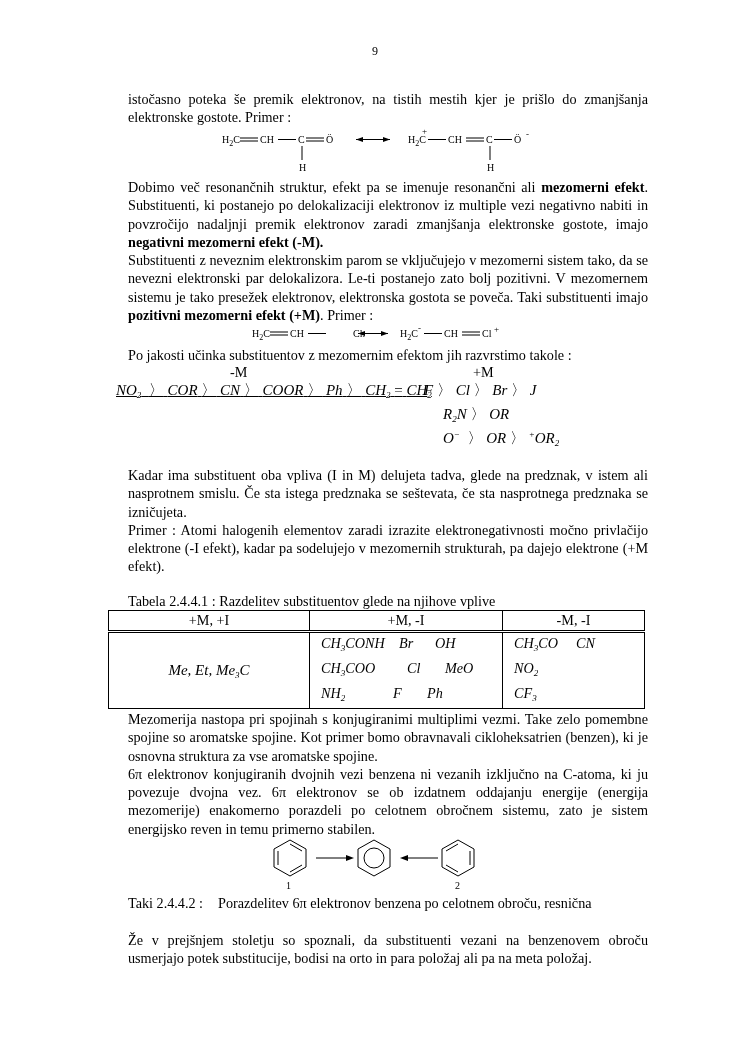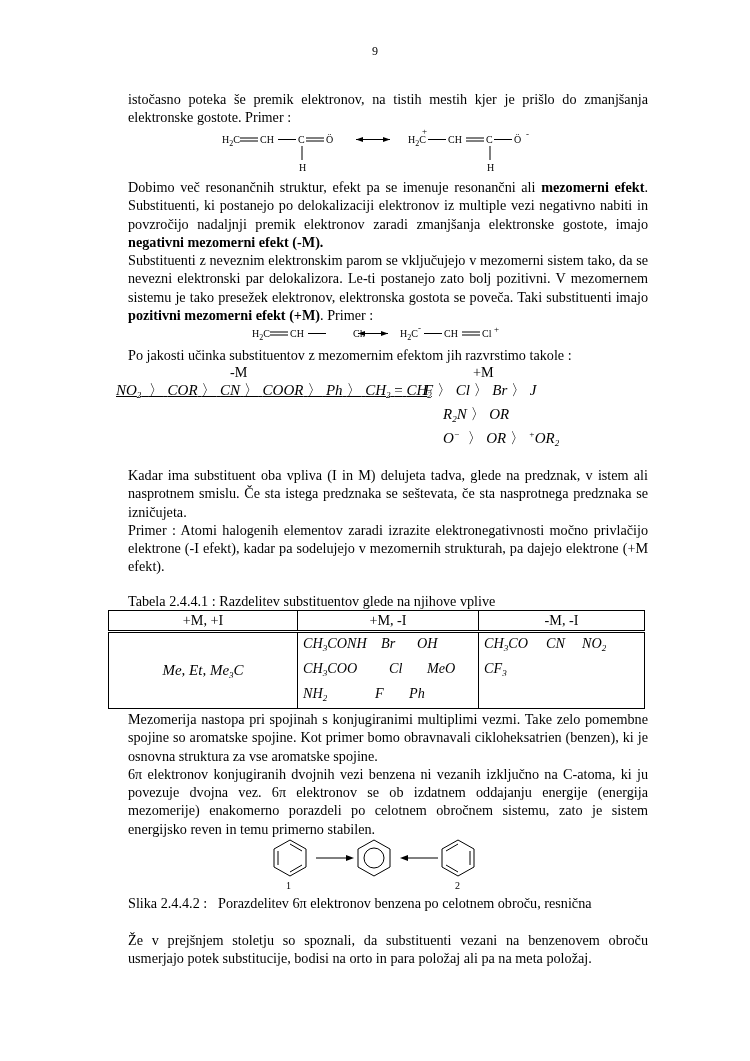--- a/index.html
+++ b/index.html
@@ -9,21 +9,21 @@
   .para { position:absolute; left:128px; width:520px; font-size:14.2px; line-height:18.3px; text-align:justify; }
   .para b { font-weight:bold; }
   .chem { position:absolute; font-size:10px; line-height:12px; white-space:nowrap; }
   .chem svg { position:absolute; left:0; top:0; overflow:visible; }
   .math { position:absolute; font-style:italic; font-size:15px; white-space:nowrap; }
   .math sub, .tbl sub { font-size:9px; vertical-align:-3px; }
   .math sup { font-size:9px; vertical-align:6px; }
   .up { font-style:normal; }
   .lbl { position:absolute; font-size:14.2px; }
   table.tbl { position:absolute; left:108px; top:610px; width:537px; border-collapse:collapse; font-size:14.2px; }
-  .tbl td, .tbl th { border:1.3px solid #000; padding:0 5px; }
+  .tbl td, .tbl th { border:1.3px solid #000; padding:0 11px; }
   .tbl th { font-weight:normal; text-align:center; height:19px; border-bottom:3px double #000; }
   .tbl td { vertical-align:top; height:58px; }
   .tbl .c1 { text-align:center; vertical-align:middle; font-style:italic; font-size:15px;margin-left:32px; }
   .tbl .it { font-style:italic; line-height:20px;margin-left:20px; }
   .sp { display:inline-block; }
 </style>
 </head>
 <body>
 
 <div class="page-num">9</div>
@@ -159,17 +159,17 @@
       <line x1="188" y1="6" x2="176" y2="13"></line>
       <line x1="200" y1="13" x2="200" y2="27"></line>
       <line x1="176" y1="27" x2="188" y2="34"></line>
     </g>
   </svg>
   <span style="position:absolute; left:16px; top:42px; font-size:10px;">1</span>
   <span style="position:absolute; left:185px; top:42px; font-size:10px;">2</span>
 </div>
 
 <div class="para" style="top:894px;">
-  <span style="display:inline-block; width:90px;">Slika 2.4.4.2 :</span><span>Porazdelitev 6π elektronov benzena po celotnem obroču, resnična</span><br>
+  <span style="display:inline-block; width:90px;">Taki 2.4.4.2 :</span><span>Porazdelitev 6π elektronov benzena po celotnem obroču, resnična</span><br>
   <span style="display:inline-block; width:90px;"></span>
 </div>
 
 <div class="para" style="top:931px;">Že v prejšnjem stoletju so spoznali, da substituenti vezani na benzenovem obroču usmerjajo potek substitucije, bodisi na orto in para položaj ali pa na meta položaj.</div>
 
 </body></html>

